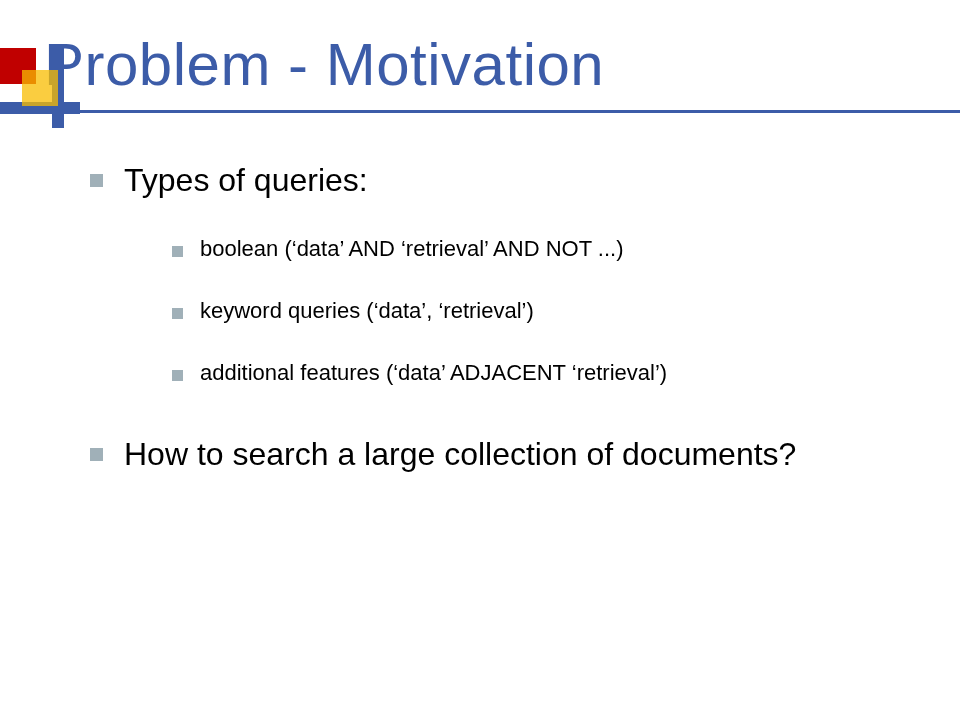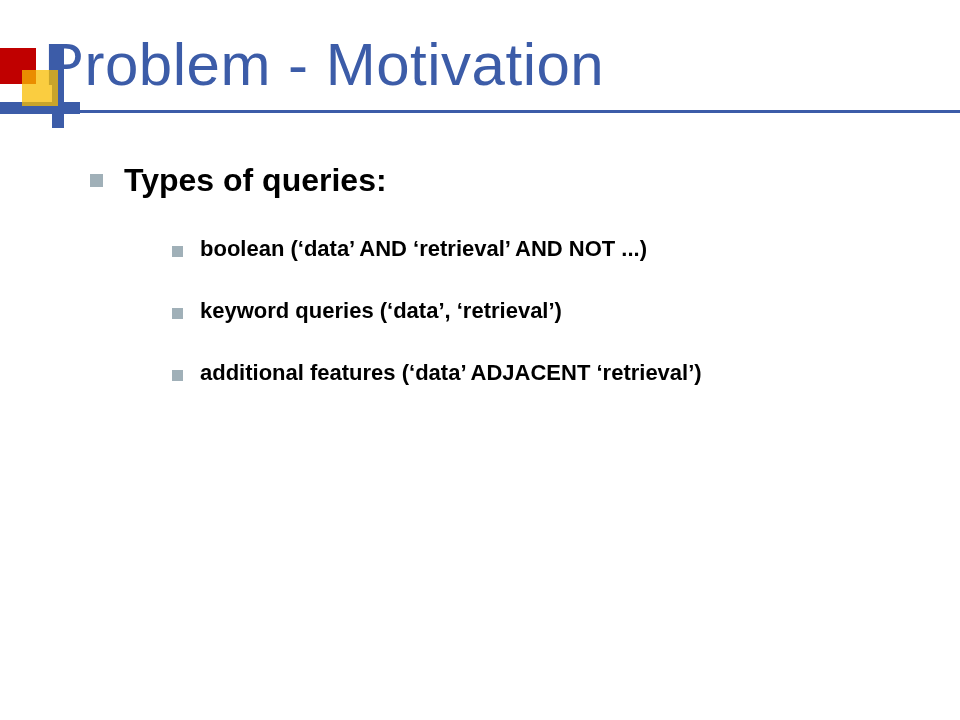--- a/index.html
+++ b/index.html
@@ -79,21 +79,20 @@
       position: absolute;
       top: 110px;
       left: 64px;
       right: 0;
       height: 3px;
       background: #3c5ca8;
     }
     
     .content {
       padding: 60px 60px 0 90px;
-      font-weight: bold;
     }
     
     .bullet-list {
       list-style: none;
     }
     
     .bullet-item {
       position: relative;
       padding-left: 34px;
       margin-bottom: 4px;
@@ -169,14 +168,18 @@
           <span class="bullet-square"></span>
           <span>keyword queries (‘data’, ‘retrieval’)</span>
         </li>
         <li class="bullet-item level2">
           <span class="bullet-square"></span>
           <span>additional features (‘data’ ADJACENT ‘retrieval’)</span>
         </li>
       </ul>
     </li>
     <li class="spacer"></li>
+    <li class="bullet-item level1">
+      <span class="bullet-square"></span>
+      <span>How to search a large collection of documents?</span>
+    </li>
   </ul>
 </div>
 
 </body></html>

